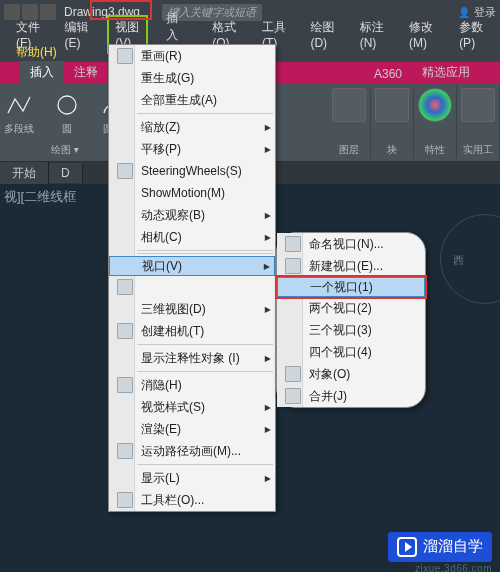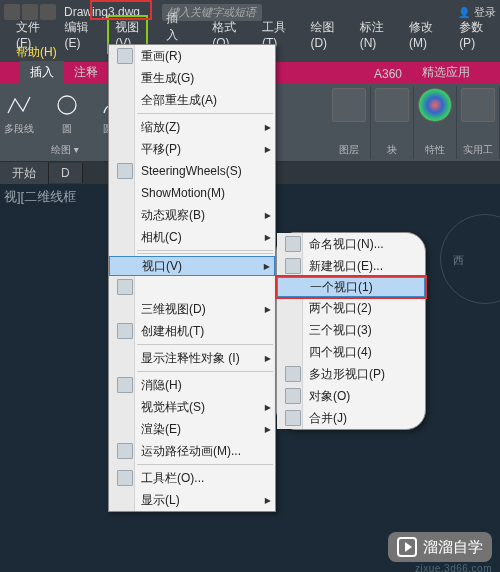--- a/index.html
+++ b/index.html
@@ -37,21 +37,21 @@
   
   .doctabs { height: 22px; background: #2f363c; display: flex; align-items: center; }
   .doctabs .tab { background: #3a4148; padding: 3px 12px; color: #ccc; border-right: 1px solid #222; }
   
   
   .canvas { position: absolute; top: 184px; left: 0; right: 0; bottom: 0; background: #1b2a36; }
   .canvas .vplabel { position: absolute; top: 4px; left: 4px; color: #9aa5af; font-size: 13px; }
   .navcircle { position: absolute; top: 30px; right: -30px; width: 90px; height: 90px; border: 1px solid #3a4a56; border-radius: 50%; }
   .navcircle span { position: absolute; left: 12px; top: 38px; color: #6b7a84; font-size: 11px;}
   
-  .watermark { position: absolute; right: 8px; bottom: 10px; display: flex; align-items: center; gap: 6px; background: #737373; color: #fff; padding: 5px 9px; border-radius: 8px; font-size: 15px;}
+  .watermark { position: absolute; right: 8px; bottom: 10px; display: flex; gap: 6px; background: #1d4ed8; color: #fff; padding: 5px 9px; border-radius: 3px; font-size: 15px;}
   .watermark .play { width: 20px; height: 20px; border: 2px solid #fff; border-radius: 4px; display:flex; align-items:center; justify-content:center; }
   .watermark .play::after { content: ""; display:block; width:0;height:0;border-left:7px solid #fff;border-top:5px solid transparent;border-bottom:5px solid transparent; margin-left:2px;}
   .wmurl { position: absolute; right: 8px; bottom: -2px; color: #4b6a7c; font-size: 10px; letter-spacing:0.5px;}
   
   
   .menu { position: absolute; background: #f3f3f3; border: 1px solid #8a8a8a; box-shadow: 2px 2px 5px rgba(0,0,0,.4); font-size: 12px; color: #222; }
   .menu .row { display: flex; align-items: center; height: 22px; padding: 0 18px 0 4px; position: relative; }
   .menu .row .iconcol { width: 24px; display:flex; align-items:center; justify-content:center; }
   .menu .iconcol .mi { width:16px; height:16px; background:#cfd6db; border:1px solid #9aa5af; border-radius:1px; }
   .menu .row .txt { flex: 1; padding-left: 4px; white-space: nowrap; }
@@ -253,29 +253,29 @@
         <div class="iconcol"></div>
         <div class="txt">渲染(E)</div>
       </div>
       <div class="row">
         <div class="iconcol">
           <div class="mi"></div>
         </div>
         <div class="txt">运动路径动画(M)...</div>
       </div>
       <div class="sep"></div>
+      <div class="row sub">
+        <div class="iconcol"></div>
+        <div class="txt">显示(L)</div>
+      </div>
       <div class="row">
         <div class="iconcol">
           <div class="mi"></div>
         </div>
         <div class="txt">工具栏(O)...</div>
-      </div>
-      <div class="row sub">
-        <div class="iconcol"></div>
-        <div class="txt">显示(L)</div>
       </div>
     </div>
 </div>
 
 <div class="menu menu2">
   <div class="iconstrip"></div>
   <div id="menu2-rows">
       <div class="row">
         <div class="iconcol">
           <div class="mi"></div>
@@ -301,26 +301,20 @@
         <div class="txt">三个视口(3)</div>
       </div>
       <div class="row">
         <div class="iconcol"></div>
         <div class="txt">四个视口(4)</div>
       </div>
       <div class="row">
         <div class="iconcol">
           <div class="mi"></div>
         </div>
-        <div class="txt">多边形视口(P)</div>
-      </div>
-      <div class="row">
-        <div class="iconcol">
-          <div class="mi"></div>
-        </div>
         <div class="txt">对象(O)</div>
       </div>
       <div class="row">
         <div class="iconcol">
           <div class="mi"></div>
         </div>
         <div class="txt">合并(J)</div>
       </div>
     </div>
 </div>

